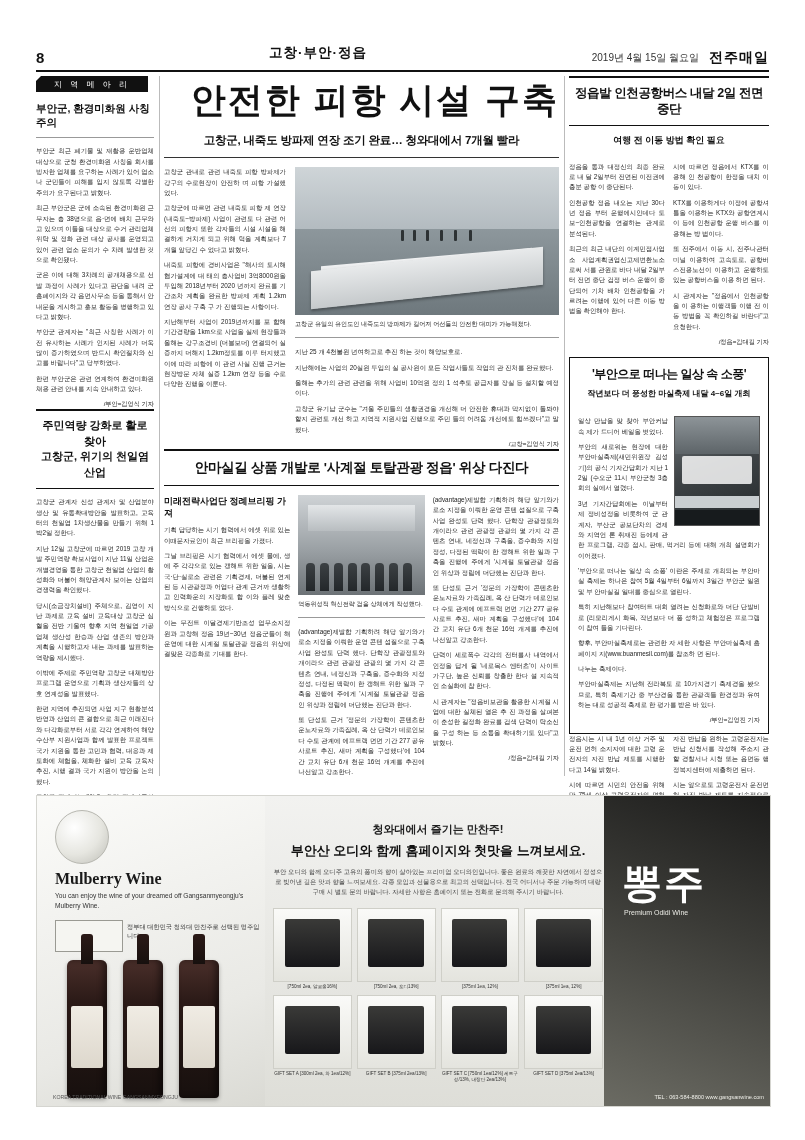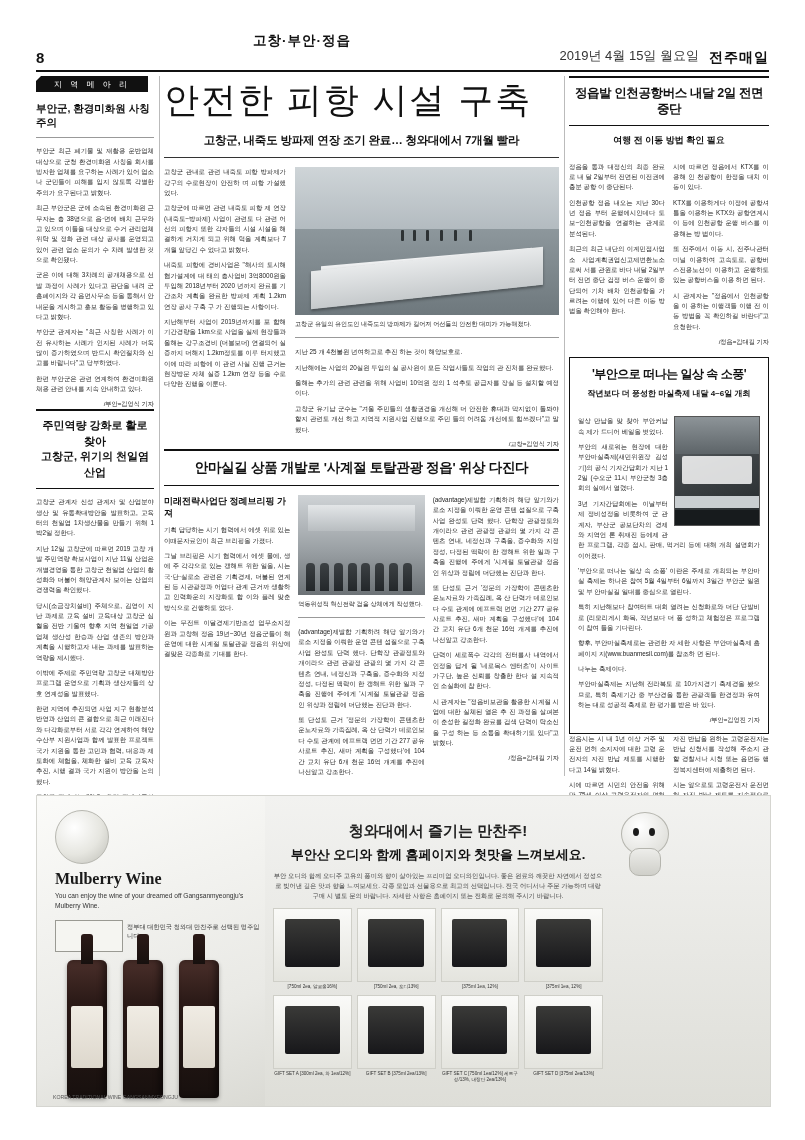--- a/index.html
+++ b/index.html
@@ -36,31 +36,31 @@
     font-size: 15px;
     font-weight: bold;
     letter-spacing: 0;
     padding-bottom: 4px;
     color: #111;
   }
   .masthead-center {
     font-size: 13.5px;
     font-weight: bold;
     letter-spacing: 1px;
-    padding-bottom: 20px;
+    padding-bottom: 8px;
     color: #111;
   }
   .masthead-right {
     display: flex;
     align-items: flex-end;
     gap: 10px;
     padding-bottom: 3px;
   }
   .mast-date {
-    font-size: 13px;
+    font-size: 10px;
     color: #333;
     padding-bottom: 2px;
   }
   .mast-title {
     font-size: 14px;
     font-weight: bold;
     color: #111;
     letter-spacing: 1px;
   }
 
@@ -162,23 +162,23 @@
     font-size: 11px;
     font-weight: bold;
     line-height: 1.45;
     text-align: center;
     color: #111;
   }
 
   
   .headline-main {
     font-size: 35px;
-    font-weight: normal;
+    font-weight: bold;
     letter-spacing: 2px;
-    text-align: left;
+    text-align: right;
     color: #111;
     line-height: 1.12;
     margin: 4px 0 14px 0;
   }
   .subhead-main {
     font-size: 11.5px;
     font-weight: bold;
     text-align: center;
     color: #111;
     letter-spacing: -0.2px;
@@ -457,21 +457,21 @@
     position: absolute;
     left: 236px; top: 0;
     width: 330px; height: 100%;
   }
   .ad-center-head {
     position: absolute;
     left: 0; top: 26px;
     width: 330px;
     text-align: center;
   }
-  .ach-1 { font-size: 15px; font-weight: bold; color: #222; }
+  .ach-1 { font-size: 11px; font-weight: bold; color: #222; }
   .ach-2 { font-size: 13px; font-weight: bold; color: #111; margin-top: 5px; }
   .ach-3 { font-size: 6.3px; color: #444; margin-top: 7px; line-height: 1.6; }
   .prodgrid {
     position: absolute;
     left: 0; top: 112px;
     width: 330px;
     display: grid;
     grid-template-columns: repeat(4, 1fr);
     gap: 5px;
   }
@@ -822,15 +822,21 @@
       </div>
     </div>
 
     <div class="mascot">
       <div class="head"></div>
       <div class="eye" style="left:16px"></div>
       <div class="eye" style="left:32px"></div>
       <div class="body"></div>
     </div>
 
+    <div class="ad-right">
+      <div class="ad-right-kr">뽕주</div>
+      <div class="ad-right-sub">Premium Odidi Wine</div>
+      <div class="ad-contact">TEL : 063-584-8800
+www.gangsanwine.com</div>
+    </div>
   </div>
 
 </div>
 
 </body></html>

